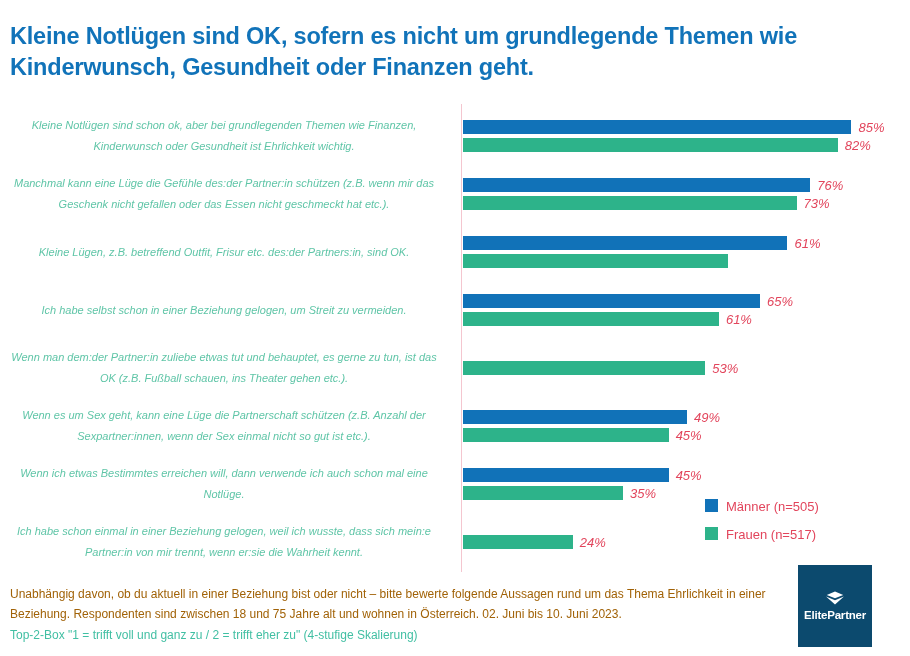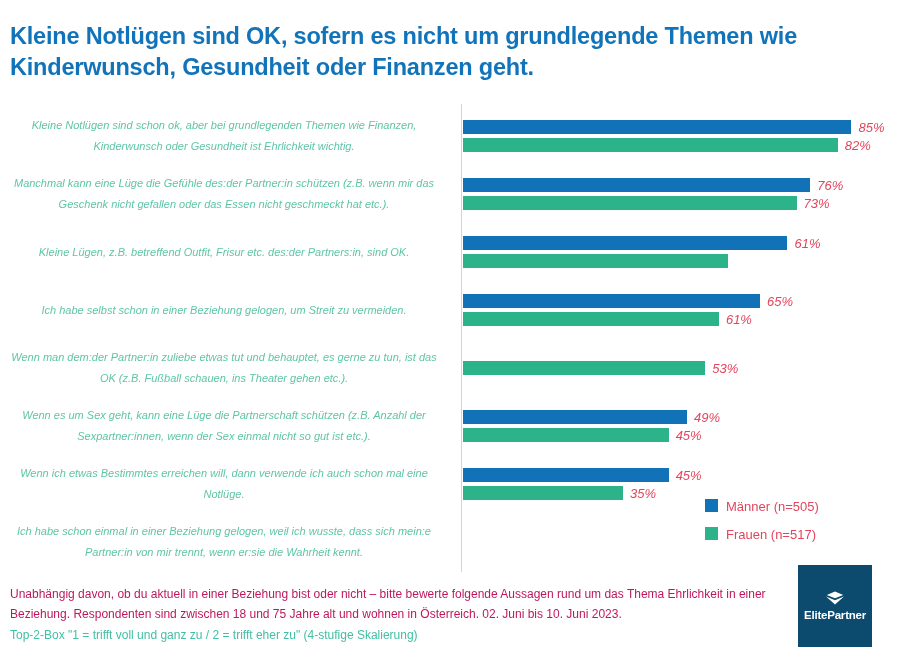--- a/index.html
+++ b/index.html
@@ -29,21 +29,21 @@
   .val { margin-left:7px; color:#E2455C; font-size:13px; white-space:nowrap; }
 
   .legend { position:absolute; left:705px; top:499px; }
   .legend-item { display:flex; align-items:flex-start; margin-bottom:13px; }
   .swatch { width:13px; height:13px; margin-right:8px; flex:0 0 auto; }
   .swatch.m { background:#1172B8; }
   .swatch.f { background:#2DB38A; }
   .legend-label { color:#E2455C; font-size:13px; }
 
   .footer { position:absolute; left:10px; top:585px; width:792px; }
-  .footer-note { color:#be185d; font-size:12px; line-height:19.5px; }
+  .footer-note { color:#a16207; font-size:12px; line-height:19.5px; }
   .footer-top2box { color:#41BFA3; font-size:12px; line-height:19.5px; margin-top:2px; }
 
   .logo {
     position:absolute; left:798px; top:565px; width:74px; height:82px;
     background:#0c4a6e; display:flex; flex-direction:column;
     align-items:center; justify-content:center;
   }
   .logo-icon { width:22px; height:14px; margin-bottom:4px; }
   .logo-text { color:#ffffff; font-size:11.5px; font-weight:600; letter-spacing:-0.2px; }
 </style>
@@ -138,20 +138,24 @@
           </div>
           <div class="bar-line">
             <div class="bar" style="width: 159.95px; background: rgb(45, 179, 138);"></div>
             <span class="val">35%</span>
           </div>
         </div>
       </div>
       <div class="chart-row">
         <div class="cat">Ich habe schon einmal in einer Beziehung gelogen, weil ich wusste, dass sich mein:e Partner:in von mir trennt, wenn er:sie die Wahrheit kennt.</div>
         <div class="bars">
+          <div class="bar-line">
+            <div class="bar" style="width: 109.68px; background: rgb(45, 179, 138);"></div>
+            <span class="val">24%</span>
+          </div>
         </div>
       </div>
     </div>
 </div>
 
 <div class="legend">
   <div class="legend-item">
     <span class="swatch m"></span>
     <span class="legend-label">Männer (n=505)</span>
   </div>

